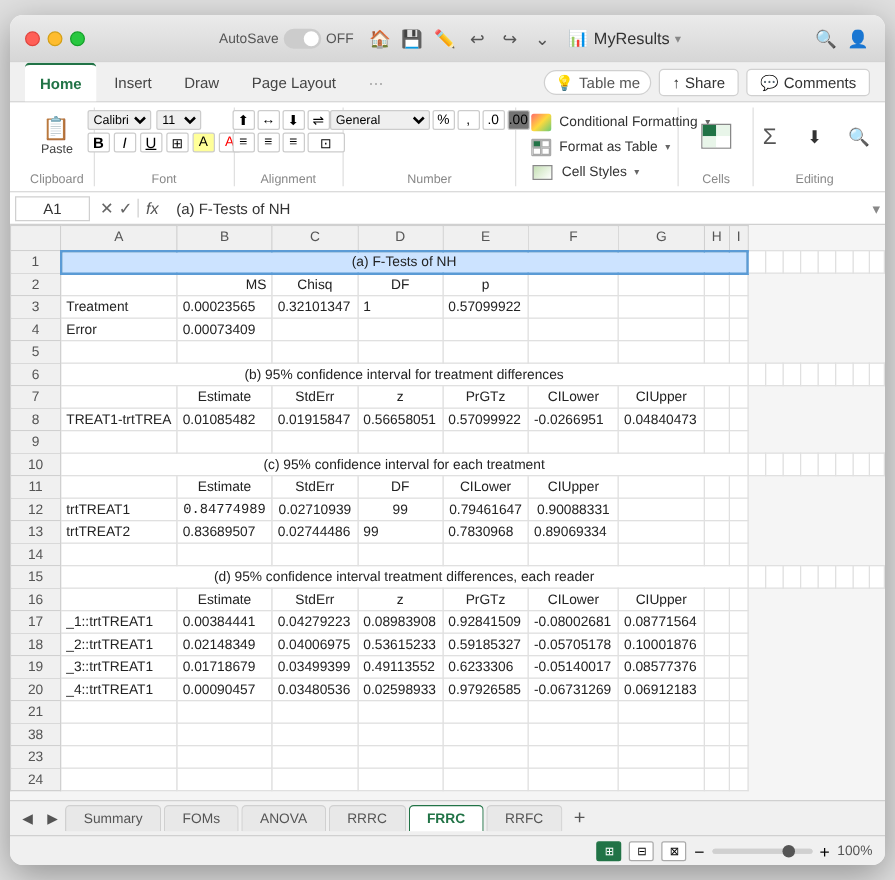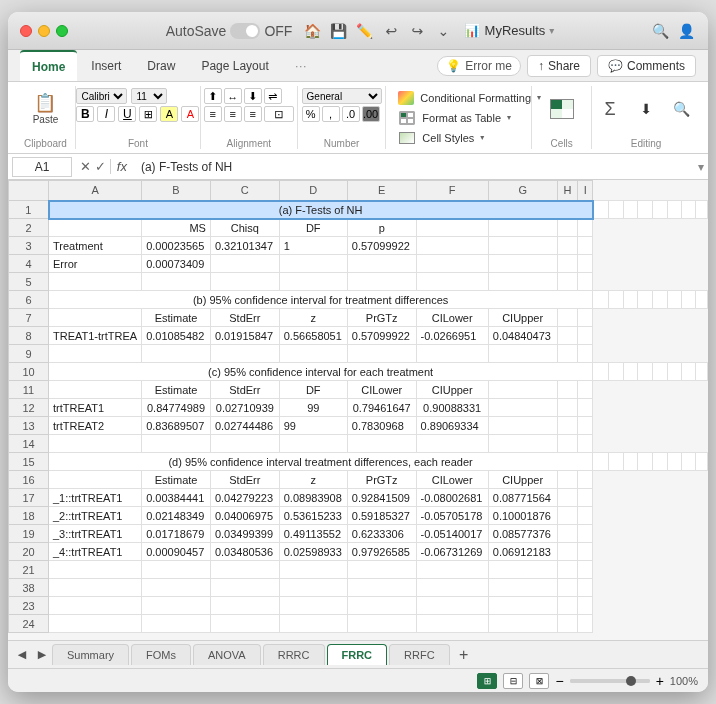--- a/index.html
+++ b/index.html
@@ -53,21 +53,21 @@
       align-items: center;
       justify-content: center;
       gap: 12px;
       font-size: 12px;
       color: #444;
     }
     .autosave-badge {
       display: flex;
       align-items: center;
       gap: 4px;
-      font-size: 14px;
+      font-size: 11px;
       color: #555;
     }
     .toggle-switch {
       width: 30px;
       height: 16px;
       background: #ccc;
       border-radius: 8px;
       position: relative;
       display: inline-block;
     }
@@ -570,21 +570,21 @@
 
   <div class="ribbon-tabs">
     <div class="ribbon-tab active">Home</div>
     <div class="ribbon-tab">Insert</div>
     <div class="ribbon-tab">Draw</div>
     <div class="ribbon-tab">Page Layout</div>
     <div class="ribbon-tab" style="color:#888">···</div>
     <div class="ribbon-tabs-right">
       <div class="tell-me">
         <span>💡</span>
-        <span>Error me</span>
+        <span>Table me</span>
       </div>
       <div class="share-btn">
         <span>↑</span>
         <span>Share</span>
       </div>
       <div class="comments-btn">
         <span>💬</span>
         <span>Comments</span>
       </div>
     </div>
@@ -636,21 +636,21 @@
           <button style="font-size:11px;border:1px solid #ccc;background:white;width:18px;height:16px;cursor:pointer;border-radius:2px">≡</button>
           <button style="font-size:11px;border:1px solid #ccc;background:white;width:18px;height:16px;cursor:pointer;border-radius:2px">≡</button>
           <button style="font-size:11px;border:1px solid #ccc;background:white;width:18px;height:16px;cursor:pointer;border-radius:2px">≡</button>
           <button style="font-size:11px;border:1px solid #ccc;background:white;width:30px;height:16px;cursor:pointer;border-radius:2px">⊡</button>
         </div>
       </div>
       <div class="ribbon-group-label">Alignment</div>
     </div>
 
     <div class="ribbon-group" style="min-width:60px">
-      <div class="ribbon-group-content" style="flex-direction:column;gap:2px;align-items:flex-start">
+      <div class="ribbon-group-content" style="flex-direction:row;gap:2px;align-items:flex-start">
         <select style="font-size:10px;height:16px;border:1px solid #ccc;border-radius:2px;width:80px">
           <option>General</option>
         </select>
         <div style="display:flex;gap:2px;align-items:center">
           <button style="font-size:11px;border:1px solid #ccc;background:white;width:18px;height:16px;cursor:pointer;border-radius:2px">%</button>
           <button style="font-size:11px;border:1px solid #ccc;background:white;width:18px;height:16px;cursor:pointer;border-radius:2px">,</button>
           <button style="font-size:11px;border:1px solid #ccc;background:white;width:18px;height:16px;cursor:pointer;border-radius:2px">.0</button>
           <button style="font-size:11px;border:1px solid #ccc;background:#737373;width:18px;height:16px;cursor:pointer;border-radius:2px">.00</button>
         </div>
       </div>
@@ -875,21 +875,21 @@
               <td class="col-d" style="text-align: center;">DF</td>
               <td class="col-e" style="text-align: center;">CILower</td>
               <td class="col-f" style="text-align: center;">CIUpper</td>
               <td class="col-g" style="text-align: center;"></td>
               <td class="col-h" style="text-align: center;"></td>
               <td class="col-i" style="text-align: center;"></td>
             </tr>
             <tr>
               <th class="row-header">12</th>
               <td class="col-a">trtTREAT1</td>
-              <td class="col-b" style="text-align: center;">0.84774989</td>
+              <td class="col-b" style="text-align: center; font-family: Liberation Mono, monospace;">0.84774989</td>
               <td class="col-c" style="text-align: center;">0.02710939</td>
               <td class="col-d" style="text-align: center;">99</td>
               <td class="col-e" style="text-align: center;">0.79461647</td>
               <td class="col-f" style="text-align: center;">0.90088331</td>
               <td class="col-g" style="text-align: center;"></td>
               <td class="col-h" style="text-align: center;"></td>
               <td class="col-i" style="text-align: center;"></td>
             </tr>
             <tr>
               <th class="row-header">13</th>

